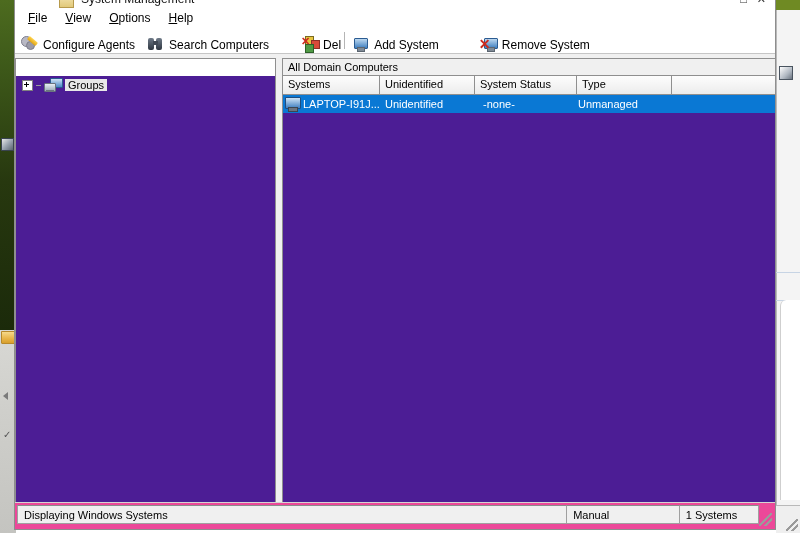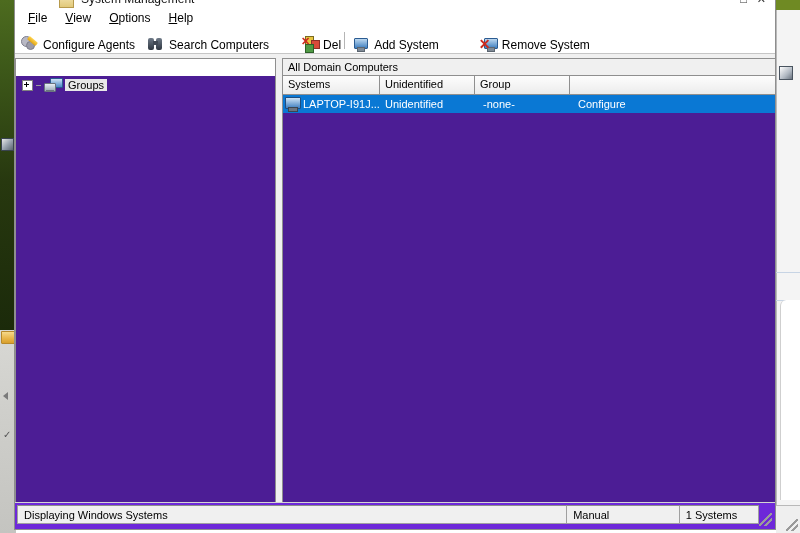--- a/index.html
+++ b/index.html
@@ -474,21 +474,21 @@
     border: 1px solid #3c4550;
   }
 
   
   .status-bar {
     position: absolute;
     left: 0;
     bottom: 0;
     width: 100%;
     height: 27px;
-    background: #6d28d9;
+    background: #ec4899;
     border-top: 1px solid #d4d4d4;
     display: flex;
     align-items: stretch;
     box-sizing: border-box;
   }
   .sb-panel {
     height: 19px;
     margin-top: 2px;
     line-height: 18px;
     font-size: 11px;
@@ -622,33 +622,34 @@
     </div>
   </div>
 
   <div class="group-box" id="list-panel">
     <div class="panel-caption">All Domain Computers</div>
     <div class="panel-body">
 
       <div class="lv-header">
         <div class="lv-col" style="width:97px">Systems</div>
         <div class="lv-col" style="width:95px">Unidentified</div>
-        <div class="lv-col" style="width:95px">Group</div>
+        <div class="lv-col" style="width:102px">System Status</div>
+        <div class="lv-col" style="width:95px">Type</div>
         <div class="lv-col" style="flex:1;border-right:none"></div>
       </div>
 
       <div class="lv-row">
         <span class="lv-cell-icon">
           <span class="lvi-mon"></span>
             <span class="lvi-base"></span>
         </span>
         <span class="lv-cell" style="width:77px;padding-left:0">LAPTOP-I91J...</span>
         <span class="lv-cell" style="width:98px">Unidentified</span>
         <span class="lv-cell" style="width:95px">-none-</span>
-        <span class="lv-cell" style="width:102px">Configure</span>
+        <span class="lv-cell" style="width:102px">Unmanaged</span>
         <span class="lv-cell" style="width:95px"></span>
       </div>
 
     </div>
   </div>
 
   <div class="status-bar">
     <div class="sb-panel sb-p1">Displaying Windows Systems</div>
     <div class="sb-panel sb-p2">Manual</div>
     <div class="sb-panel sb-p3">1 Systems</div>

